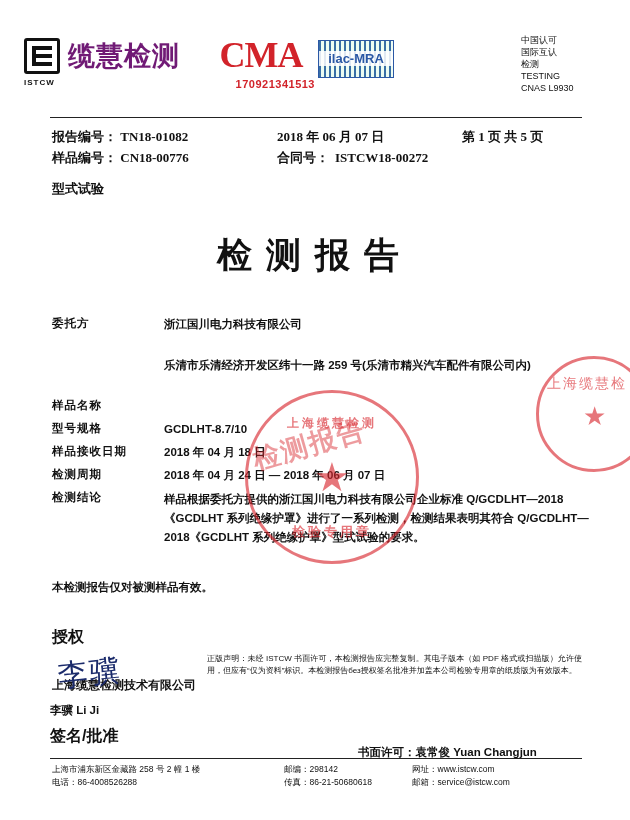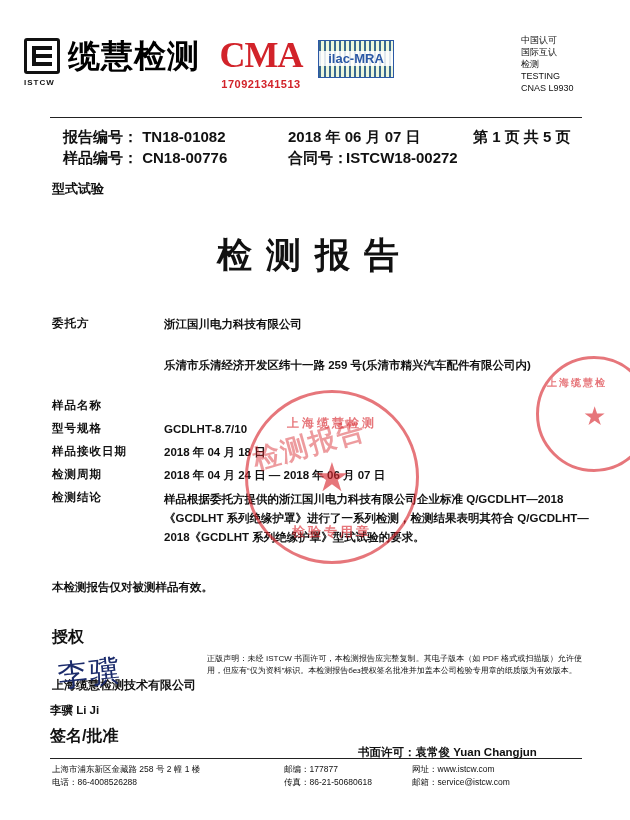--- a/index.html
+++ b/index.html
@@ -67,23 +67,23 @@
     position: absolute;
     left: 0;
     top: 40px;
     font-size: 8px;
     letter-spacing: 1px;
     font-weight: bold;
     color: #111;
     font-family: "Liberation Sans", sans-serif;
   }
   .istcw-cn {
-    font-size: 32px;
-    font-weight: bold;
-    color: #000000;
+    font-size: 27px;
+    font-weight: bold;
+    color: #701a75;
     margin-left: 8px;
     letter-spacing: 1px;
     line-height: 36px;
   }
 
   .cma-logo {
     position: absolute;
     left: 207px;
     top: 0px;
     width: 108px;
@@ -96,31 +96,32 @@
     letter-spacing: -1px;
     line-height: 42px;
     font-family: "Liberation Serif", serif;
   }
   .cma-num {
     font-size: 11px;
     font-weight: bold;
     color: #d2232a;
     letter-spacing: 0.5px;
     margin-top: 2px;
+    text-align: right;
   }
 
   .ilac-logo {
     position: absolute;
     left: 318px;
     top: 6px;
     width: 76px;
     height: 38px;
     border: 1px solid #2b58a5;
     box-sizing: border-box;
-    background: #84cc16;
+    background: #86efac;
     overflow: hidden;
     padding-left: 27px;
   }
   .ilac-stripes {
     position: absolute;
     left: 0; top: 0; right: 0; bottom: 0;
     background: repeating-linear-gradient(90deg, #2b58a5 0 2px, #ffffff 2px 5px);
     opacity: 0.85;
   }
   .ilac-text {
@@ -171,25 +172,26 @@
     top: 0px;
     font-size: 9px;
     line-height: 12px;
     color: #111;
   }
   .cnas-right div { white-space: nowrap; margin-left: 38px; }
 
   
   .meta {
     position: absolute;
-    left: 63px;
+    left: 52px;
     top: 126px;
     width: 530px;
-    font-size: 15px;
-    color: #111;
+    font-size: 13px;
+    color: #111;
+    font-family: Liberation Serif, serif;
   }
   .meta-row {
     position: relative;
     height: 21px;
     line-height: 21px;
     font-weight: bold;
   }
   .meta-label { display: inline-block; }
   .meta-value { display: inline-block; }
   .meta-mid {
@@ -413,22 +415,22 @@
     left: 536px;
     top: 356px;
     width: 110px;
     height: 110px;
     overflow: hidden;
   }
   .seal-side .side-text {
     position: absolute;
     left: 8px;
     top: 16px;
-    font-size: 10px;
-    font-weight: bold;
+    font-size: 14px;
+    font-weight: normal;
     letter-spacing: 2px;
     line-height: 16px;
   }
   .seal-side .side-star {
     position: absolute;
     left: 44px;
     top: 44px;
     font-size: 26px;
     line-height: 1;
   }
@@ -561,21 +563,21 @@
     <div class="side-star">★</div>
   </div>
 
   <div class="hr-bottom"></div>
   <div class="contact">
     <div class="contact-col c1">
       <div>上海市浦东新区金藏路 258 号 2 幢 1 楼</div>
       <div>电话：86-4008526288</div>
     </div>
     <div class="contact-col c2">
-      <div>邮编：177877</div>
+      <div>邮编：298142</div>
       <div>传真：86-21-50680618</div>
     </div>
     <div class="contact-col c3">
       <div>网址：www.istcw.com</div>
       <div>邮箱：service@istcw.com</div>
     </div>
   </div>
 
 </div>
 

